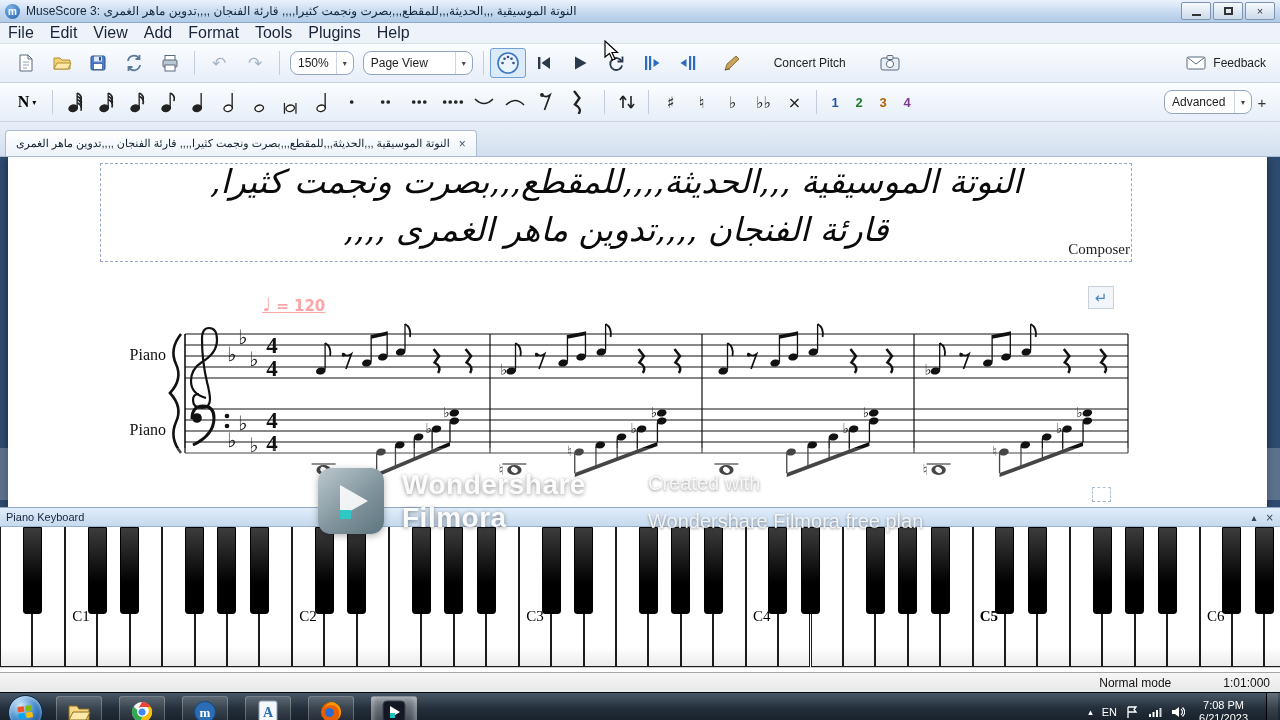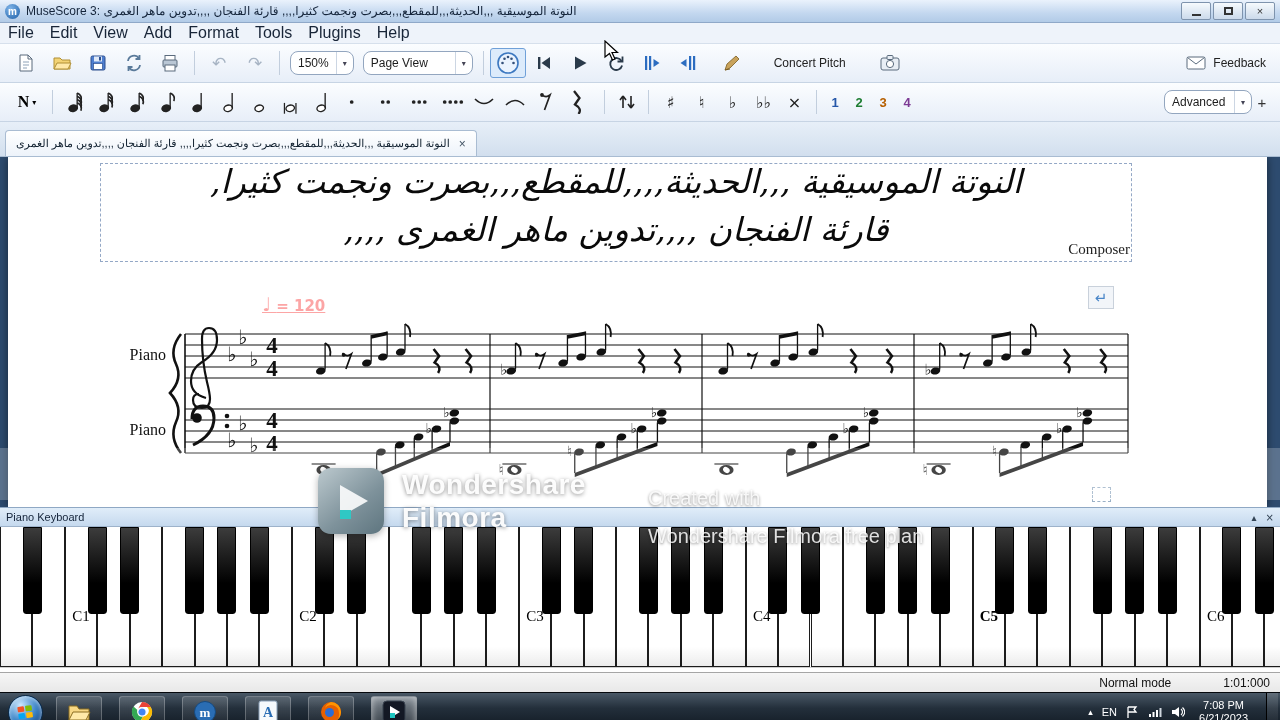--- a/index.html
+++ b/index.html
@@ -128,21 +128,21 @@
   .watermark{position:absolute;left:0;top:448px;width:1280px;height:115px;z-index:60;
     pointer-events:none;}
   .wm-band{position:absolute;left:0;top:0;width:100%;height:52px;background:rgba(255,255,255,.22);}
   .wm-logo{position:absolute;left:318px;top:20px;width:66px;height:66px;border-radius:13px;
     background:linear-gradient(140deg,#bcc9ce,#7e929b 58%,#5e757f);
     box-shadow:0 2px 7px rgba(0,0,0,.3);}
   .wm-brand{position:absolute;left:402px;top:20px;font-size:28px;font-weight:bold;
     color:rgba(255,255,255,.95);line-height:33px;letter-spacing:.5px;
     text-shadow:0 1px 4px rgba(0,0,0,.45);}
   .wm-right{position:absolute;left:648px;top:24px;font-size:20px;color:rgba(255,255,255,.85);
-    text-shadow:0 1px 3px rgba(0,0,0,.45);margin-top:15px;}
+    text-shadow:0 1px 3px rgba(0,0,0,.45);}
   .wm-right .l2{margin-top:15px;}
   .cursor{position:absolute;left:604px;top:40px;z-index:90;pointer-events:none;}
 </style>
 </head>
 <body>
 
 <div class="window">
 
   <div class="titlebar">
     <span class="app-ico">m</span>

